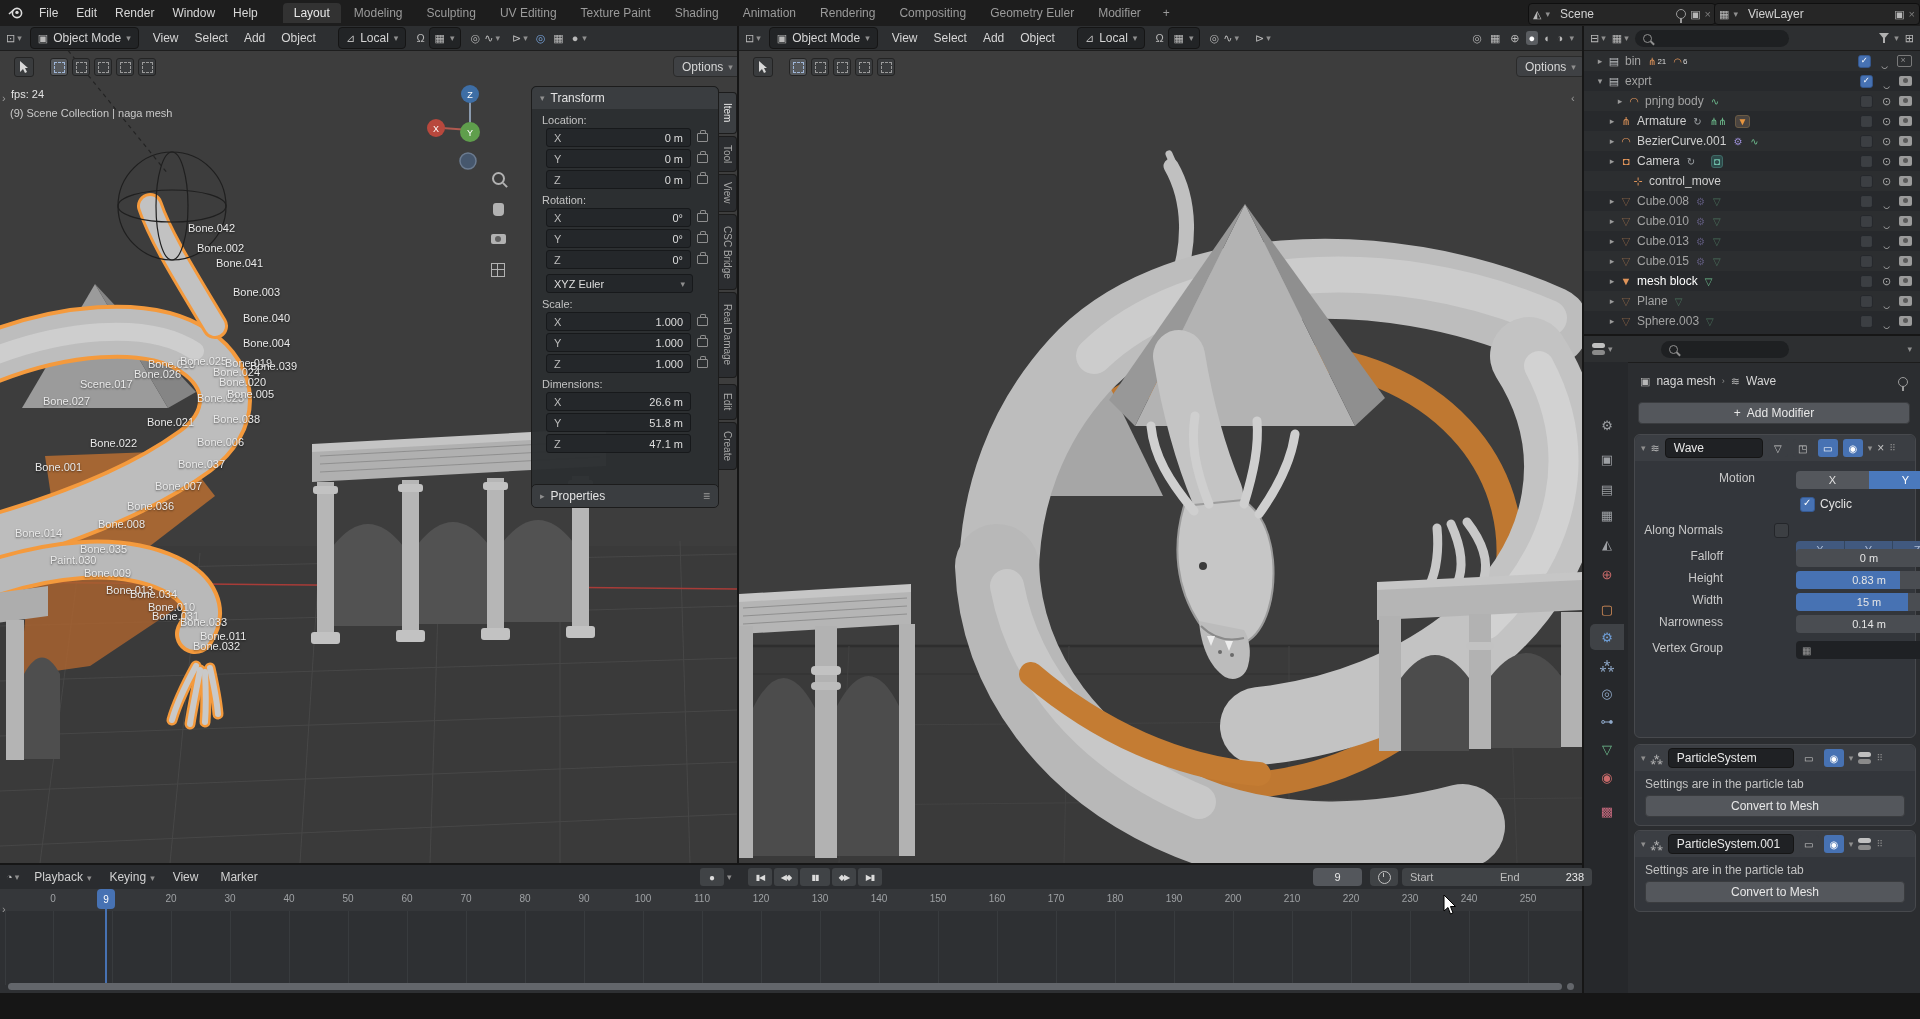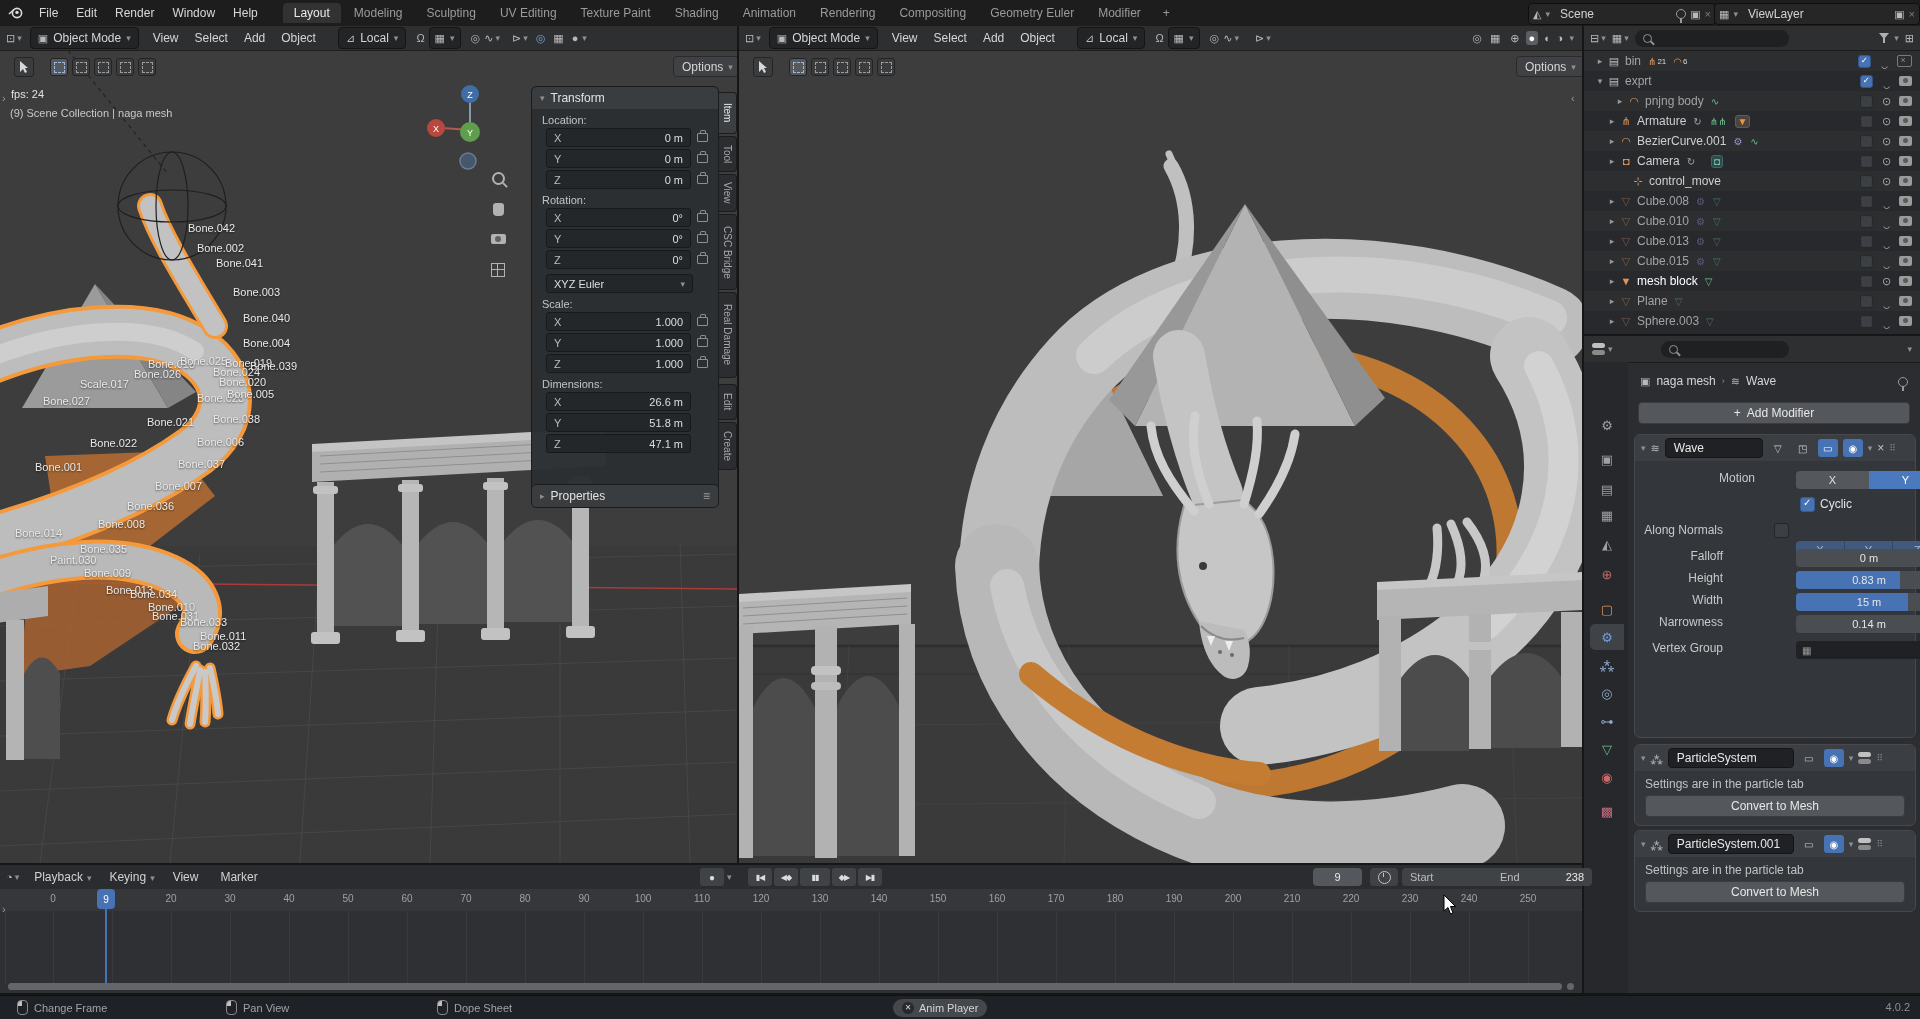--- a/index.html
+++ b/index.html
@@ -293,21 +293,21 @@
         <div class="bone" style="left: 216px; top: 231px;">Bone.041</div>
         <div class="bone" style="left: 233px; top: 260px;">Bone.003</div>
         <div class="bone" style="left: 243px; top: 286px;">Bone.040</div>
         <div class="bone" style="left: 243px; top: 311px;">Bone.004</div>
         <div class="bone" style="left: 148px; top: 332px;">Bone.018</div>
         <div class="bone" style="left: 180px; top: 329px;">Bone.025</div>
         <div class="bone" style="left: 225px; top: 331px;">Bone.019</div>
         <div class="bone" style="left: 250px; top: 334px;">Bone.039</div>
         <div class="bone" style="left: 118px; top: 342px; margin-left: 16px;">Bone.026</div>
         <div class="bone" style="left: 213px; top: 340px;">Bone.024</div>
-        <div class="bone" style="left: 80px; top: 352px;">Scale.017</div>
+        <div class="bone" style="left: 80px; top: 352px;">Scene.017</div>
         <div class="bone" style="left: 219px; top: 350px;">Bone.020</div>
         <div class="bone" style="left: 43px; top: 369px;">Bone.027</div>
         <div class="bone" style="left: 197px; top: 366px;">Bone.023</div>
         <div class="bone" style="left: 227px; top: 362px;">Bone.005</div>
         <div class="bone" style="left: 147px; top: 390px;">Bone.021</div>
         <div class="bone" style="left: 213px; top: 387px;">Bone.038</div>
         <div class="bone" style="left: 90px; top: 411px;">Bone.022</div>
         <div class="bone" style="left: 197px; top: 410px;">Bone.006</div>
         <div class="bone" style="left: 35px; top: 435px;">Bone.001</div>
         <div class="bone" style="left: 178px; top: 432px;">Bone.037</div>
@@ -1177,37 +1177,18 @@
       <span class="tick" style="left: 53px;">0</span><span class="tick" style="left: 171px;">20</span><span class="tick" style="left: 230px;">30</span><span class="tick" style="left: 289px;">40</span><span class="tick" style="left: 348px;">50</span><span class="tick" style="left: 407px;">60</span><span class="tick" style="left: 466px;">70</span><span class="tick" style="left: 525px;">80</span><span class="tick" style="left: 584px;">90</span><span class="tick" style="left: 643px;">100</span><span class="tick" style="left: 702px;">110</span><span class="tick" style="left: 761px;">120</span><span class="tick" style="left: 820px;">130</span><span class="tick" style="left: 879px;">140</span><span class="tick" style="left: 938px;">150</span><span class="tick" style="left: 997px;">160</span><span class="tick" style="left: 1056px;">170</span><span class="tick" style="left: 1115px;">180</span><span class="tick" style="left: 1174px;">190</span><span class="tick" style="left: 1233px;">200</span><span class="tick" style="left: 1292px;">210</span><span class="tick" style="left: 1351px;">220</span><span class="tick" style="left: 1410px;">230</span><span class="tick" style="left: 1469px;">240</span><span class="tick" style="left: 1528px;">250</span></span>
     </div>
     <div class="chan"></div>
     <div class="playhead" style="left:106px;">9</div>
     <div class="phline" style="left:106px;"></div>
     <span class="edgearr" style="left:2px;top:38px;">›</span>
     <div class="hscroll"></div>
     <div class="hdot"></div>
   </div>
 
-  <div id="status" class="abs">
-    <span>
-      
-    <span class="sbi" style="left: 17px;">
-          <span class="mi"></span>
-          <span>Change Frame</span>
-        </span><span class="sbi" style="left: 226px;">
-          <span class="mi"></span>
-          <span>Pan View</span>
-        </span><span class="sbi" style="left: 437px;">
-          <span class="mi"></span>
-          <span>Dope Sheet</span>
-        </span></span>
-    <span class="player" style="left:893px;">
-        <span class="pxc">✕</span>
-        <span>Anim Player</span>
-      </span>
-    <span class="ver">4.0.2</span>
-  </div>
 
   <svg class="abs" style="left:1443px;top:895px;" width="16" height="22">
     <polygon points="1,0 1,16 5,12.5 7.5,19 10,18 7.5,11.5 12.5,11.5" fill="#ffffff" stroke="#000" stroke-width="1"></polygon>
   </svg>
 
 </div>
 
 </body></html>

